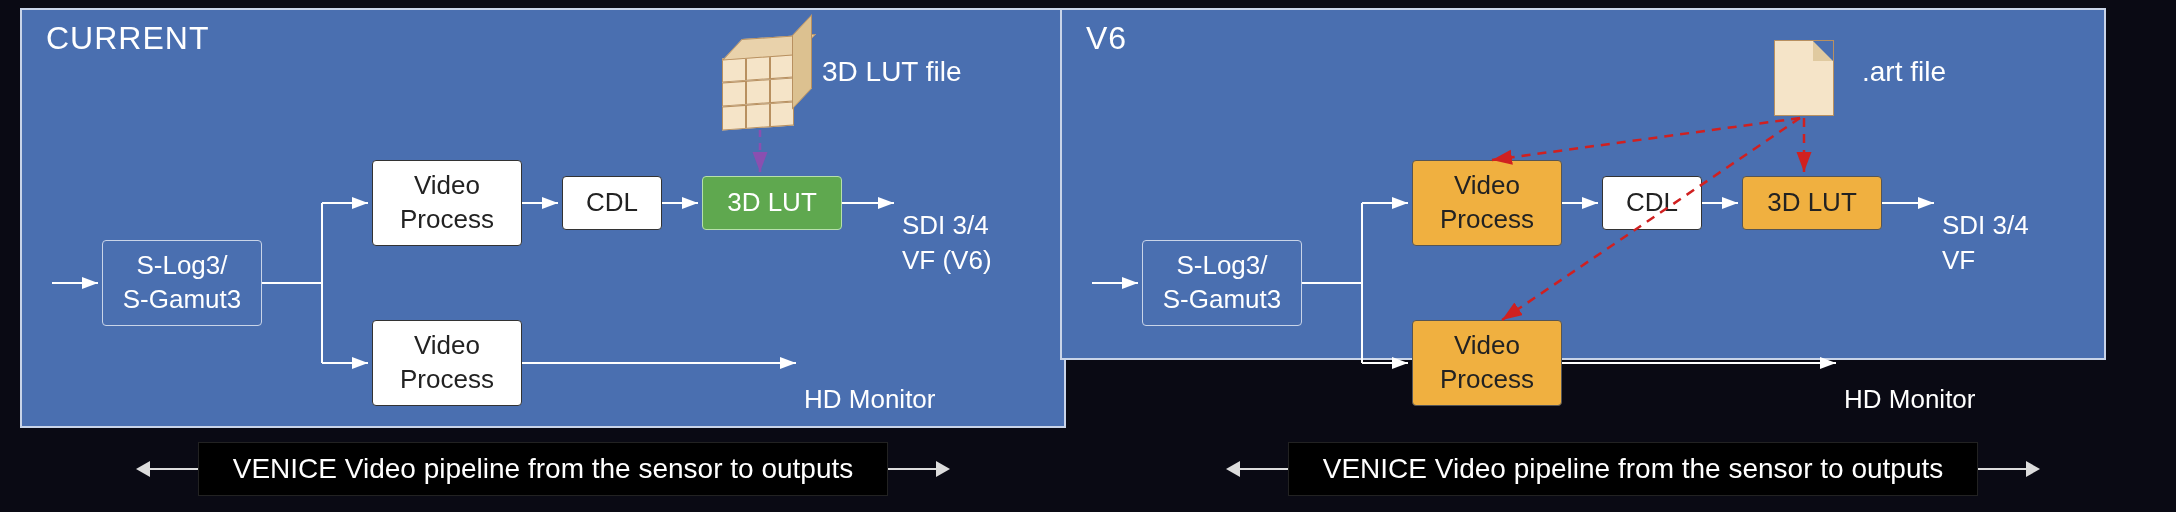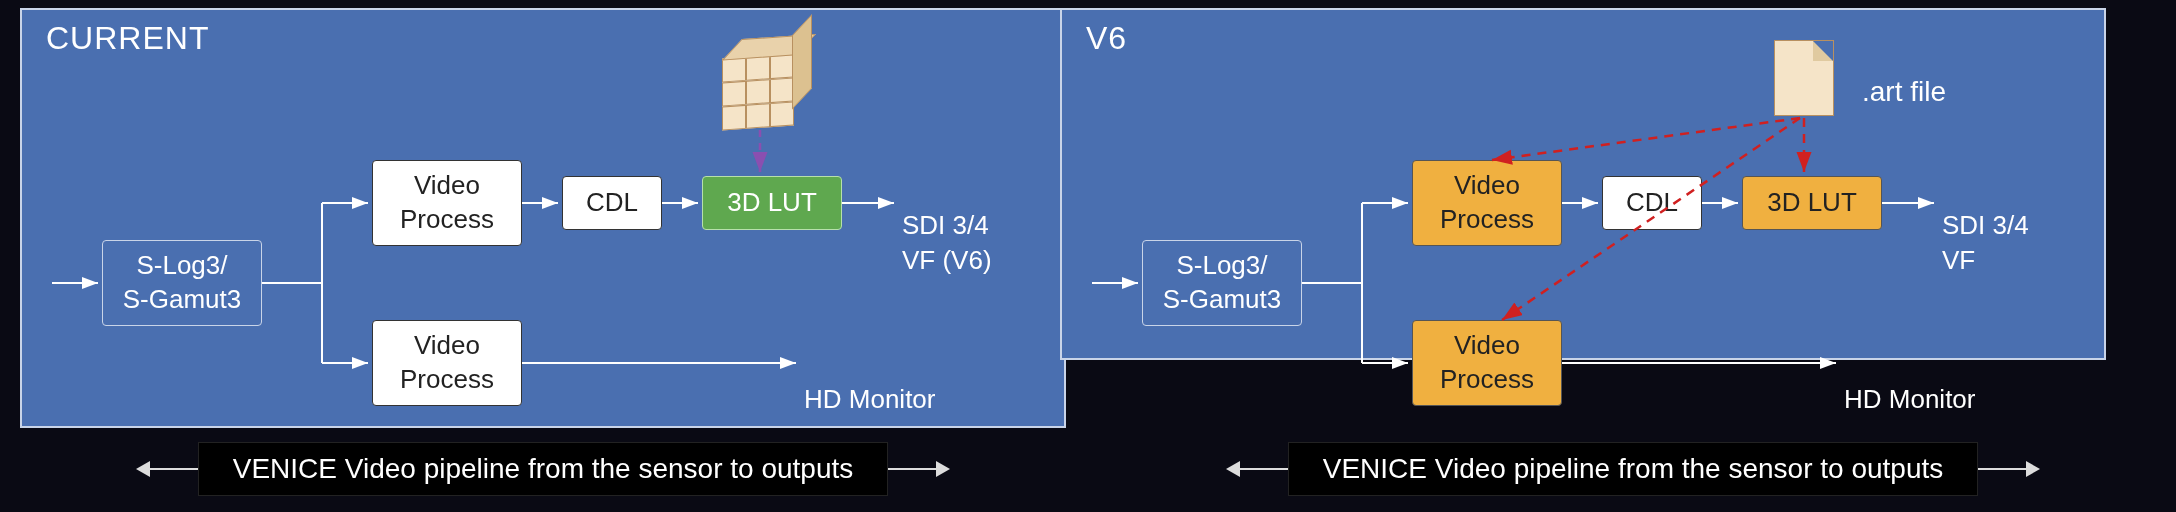--- a/index.html
+++ b/index.html
@@ -153,20 +153,21 @@
     <div class="cell"></div>
       <div class="cell"></div>
       <div class="cell"></div>
     <div class="cell"></div>
       <div class="cell"></div>
       <div class="cell"></div>
     <div class="cell"></div>
       <div class="cell"></div>
       <div class="cell"></div>
   </div>
+  <div class="file-label" style="left:800px; top:46px;">3D LUT file</div>
 
   <div class="node blue" style="left:80px;  top:230px; width:160px; height:86px; white-space:pre;">S-Log3/
 S-Gamut3</div>
   <div class="node white" style="left:350px; top:150px; width:150px; height:86px; white-space:pre;">Video
 Process</div>
   <div class="node white" style="left:350px; top:310px; width:150px; height:86px; white-space:pre;">Video
 Process</div>
   <div class="node white" style="left:540px; top:166px; width:100px; height:54px;">CDL</div>
   <div class="node green" style="left:680px; top:166px; width:140px; height:54px;">3D LUT</div>
 
@@ -198,21 +199,21 @@
     <line x1="500" y1="353" x2="774" y2="353" stroke="#fff" stroke-width="2" marker-end="url(#aw)"></line>
 
     <line x1="738" y1="120" x2="738" y2="162" stroke="#8a4fb0" stroke-width="2.5" stroke-dasharray="7 6" marker-end="url(#ap)"></line>
   </svg>
 </div>
 
 <div class="panel" style="left:1060px; top:8px; width:1046px; height:352px;padding-left:45px;">
   <div class="panel-title">V6</div>
 
   <div class="page-icon" style="left:712px; top:30px;"></div>
-  <div class="file-label" style="left:800px; top:46px;margin-top:20px;">.art file</div>
+  <div class="file-label" style="left:800px; top:46px;">.art file</div>
 
   <div class="node blue" style="left:80px;  top:230px; width:160px; height:86px; white-space:pre;">S-Log3/
 S-Gamut3</div>
   <div class="node orange" style="left:350px; top:150px; width:150px; height:86px; white-space:pre;">Video
 Process</div>
   <div class="node orange" style="left:350px; top:310px; width:150px; height:86px; white-space:pre;">Video
 Process</div>
   <div class="node white" style="left:540px; top:166px; width:100px; height:54px;">CDL</div>
   <div class="node orange" style="left:680px; top:166px; width:140px; height:54px;">3D LUT</div>
 

